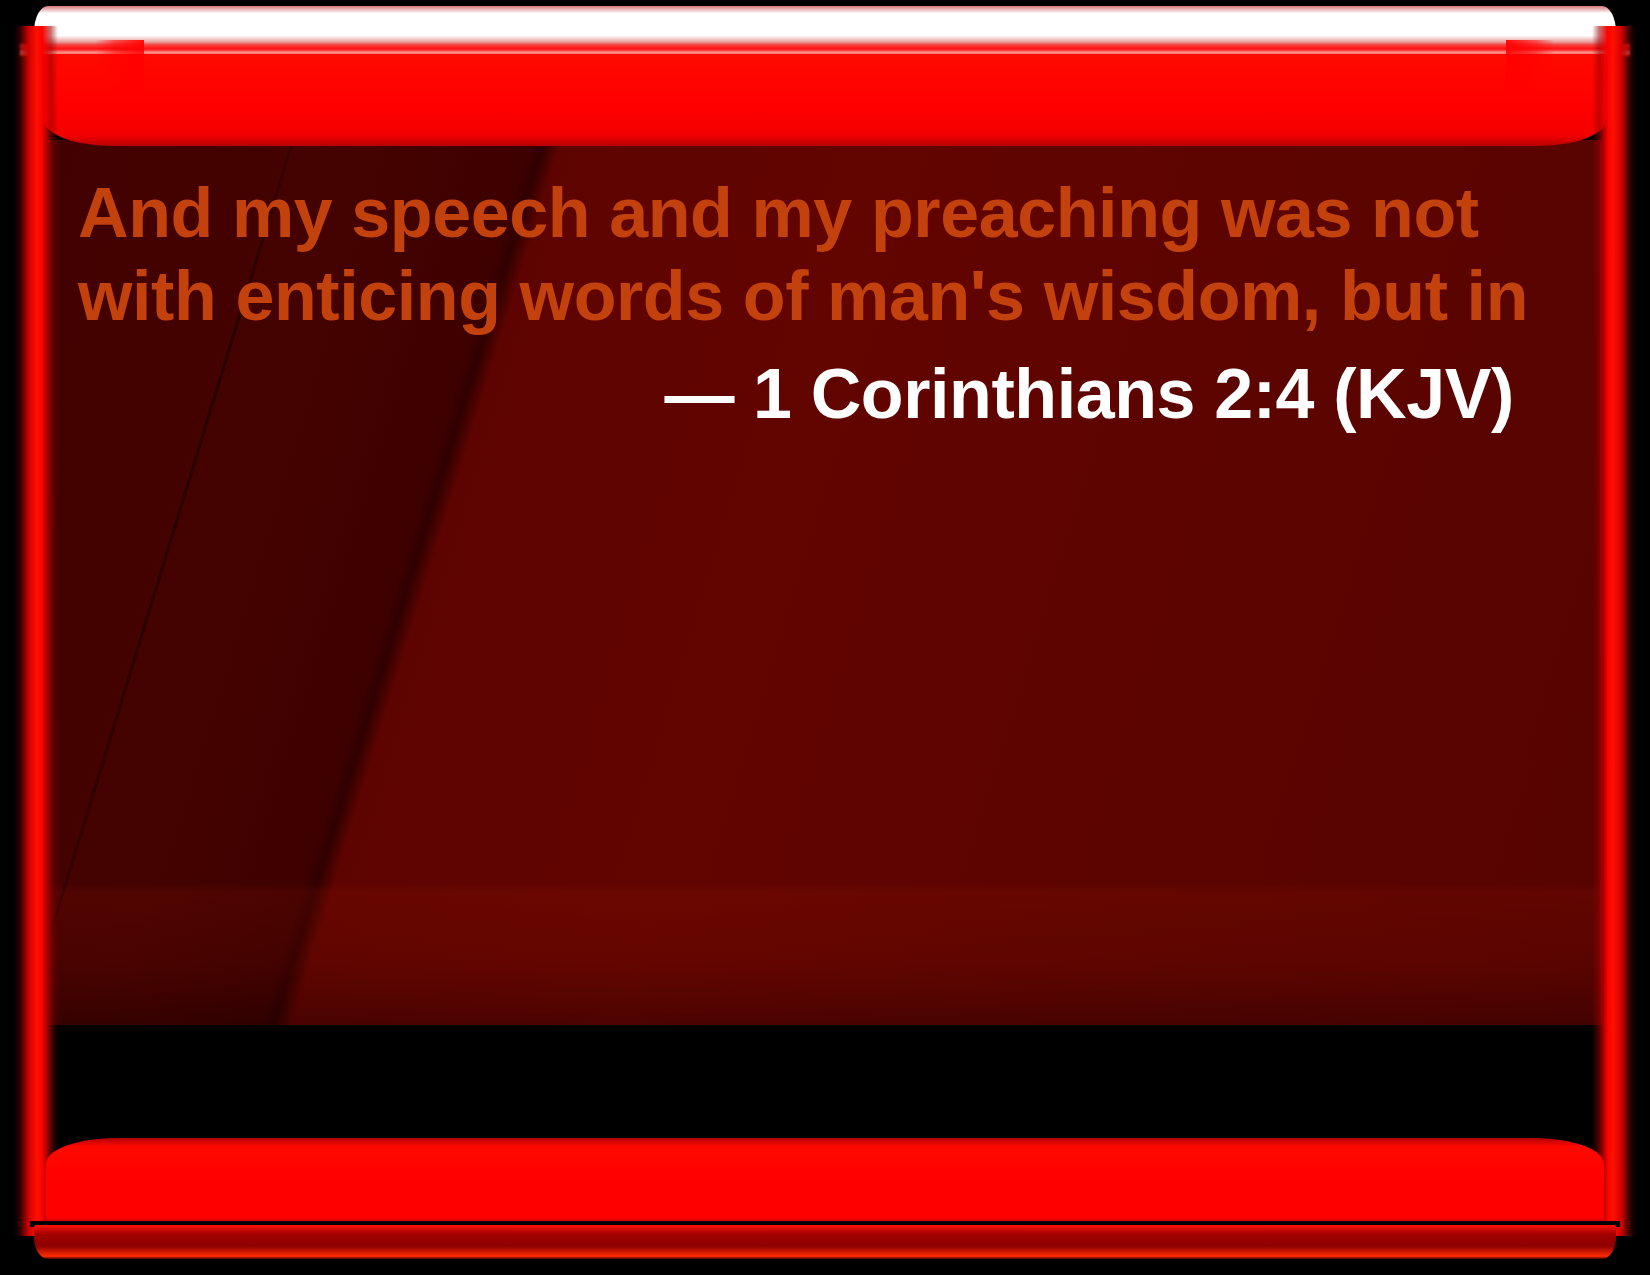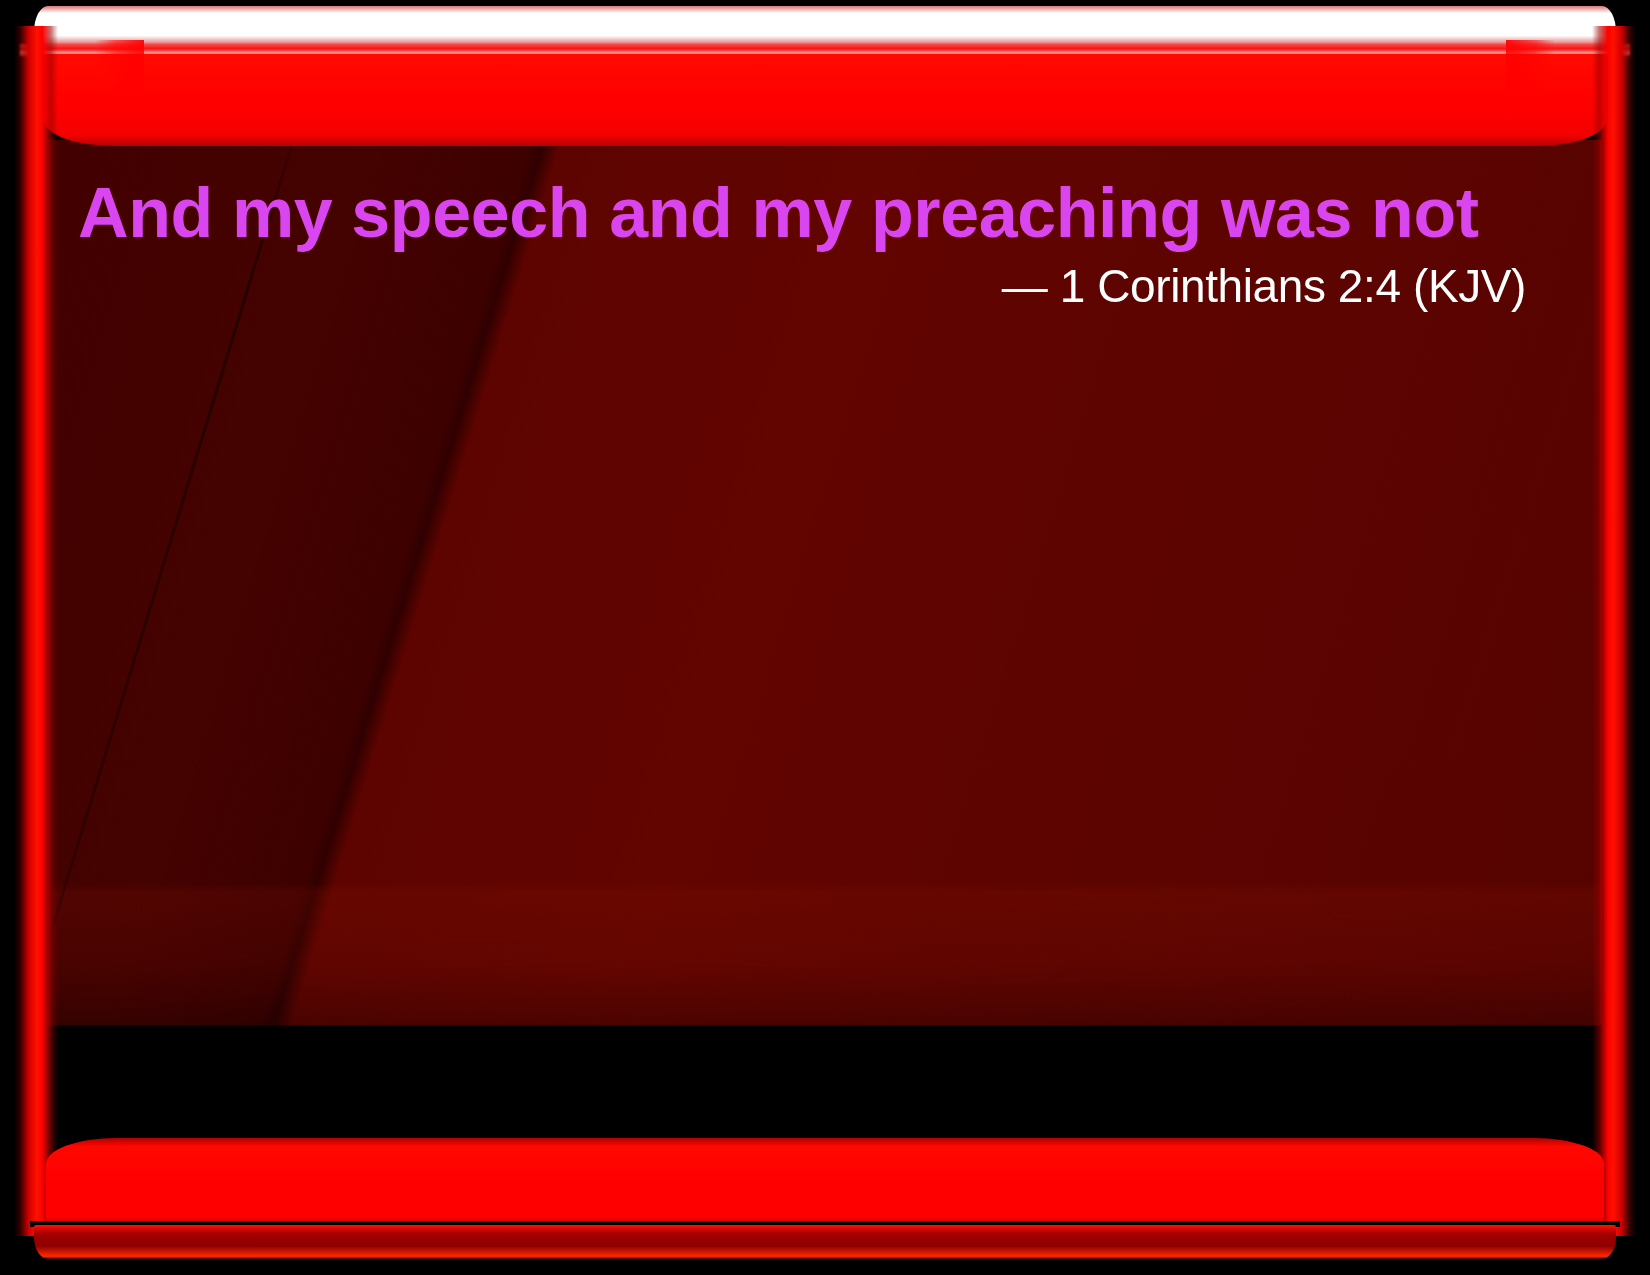--- a/index.html
+++ b/index.html
@@ -159,35 +159,35 @@
   
   .verse-block {
     position: absolute;
     left: 78px;
     top: 172px;
     width: 1460px;
     z-index: 20;
   }
   .verse-text {
     margin: 0;
-    color: #d946ef;
+    color: #c2410c;
     font-family: "Liberation Sans Narrow", "Liberation Sans", sans-serif;
     font-weight: bold;
     font-size: 70px;
     line-height: 1.18;
     letter-spacing: -0.4px;
     white-space: pre-wrap;
     text-align: left;
   }
   .verse-ref {
-    margin: 4px;
+    margin: 16px;
     color: #ffffff;
     font-family: "Liberation Sans Narrow", "Liberation Sans", sans-serif;
-    font-weight: normal;
-    font-size: 46px;
+    font-weight: bold;
+    font-size: 70px;
     line-height: 1.18;
     letter-spacing: -0.4px;
     text-align: right;
     padding-right: 8px;
   }
 </style>
 </head>
 <body>
 
 <div id="slide">
@@ -209,16 +209,17 @@
 
   <div class="bottom-flare-left"></div>
   <div class="bottom-flare-right"></div>
   <div class="bottom-red-bar"></div>
   <div class="bottom-darkline"></div>
   <div class="bottom-darkred-bar"></div>
   <div class="bottom-black-hairline"></div>
 
   <div class="verse-block">
     <p class="verse-text">And my speech and my preaching was not</p>
+    <p class="verse-text">with enticing words of man's wisdom, but in</p>
     <p class="verse-ref">— 1 Corinthians 2:4 (KJV)</p>
   </div>
 
 </div>
 
 </body></html>

